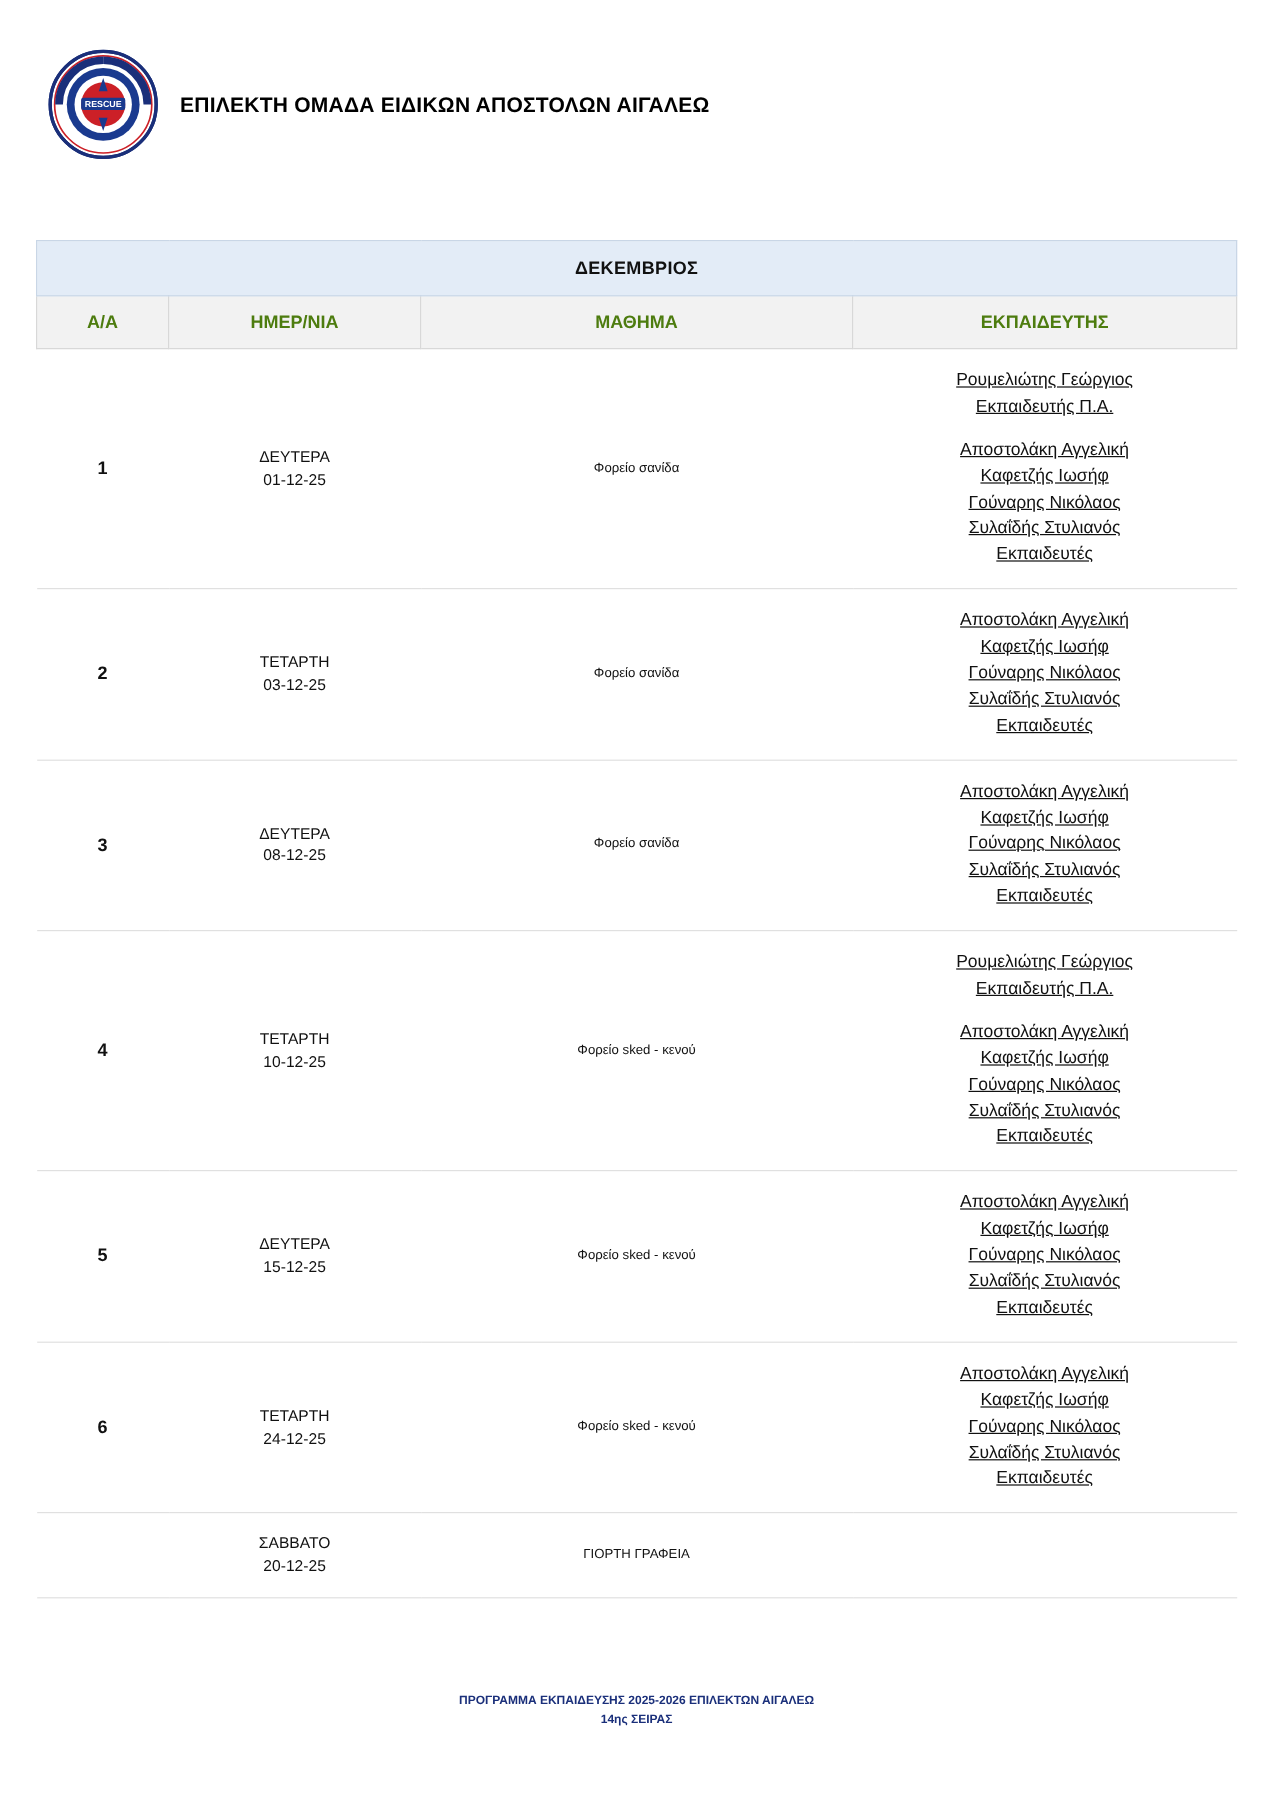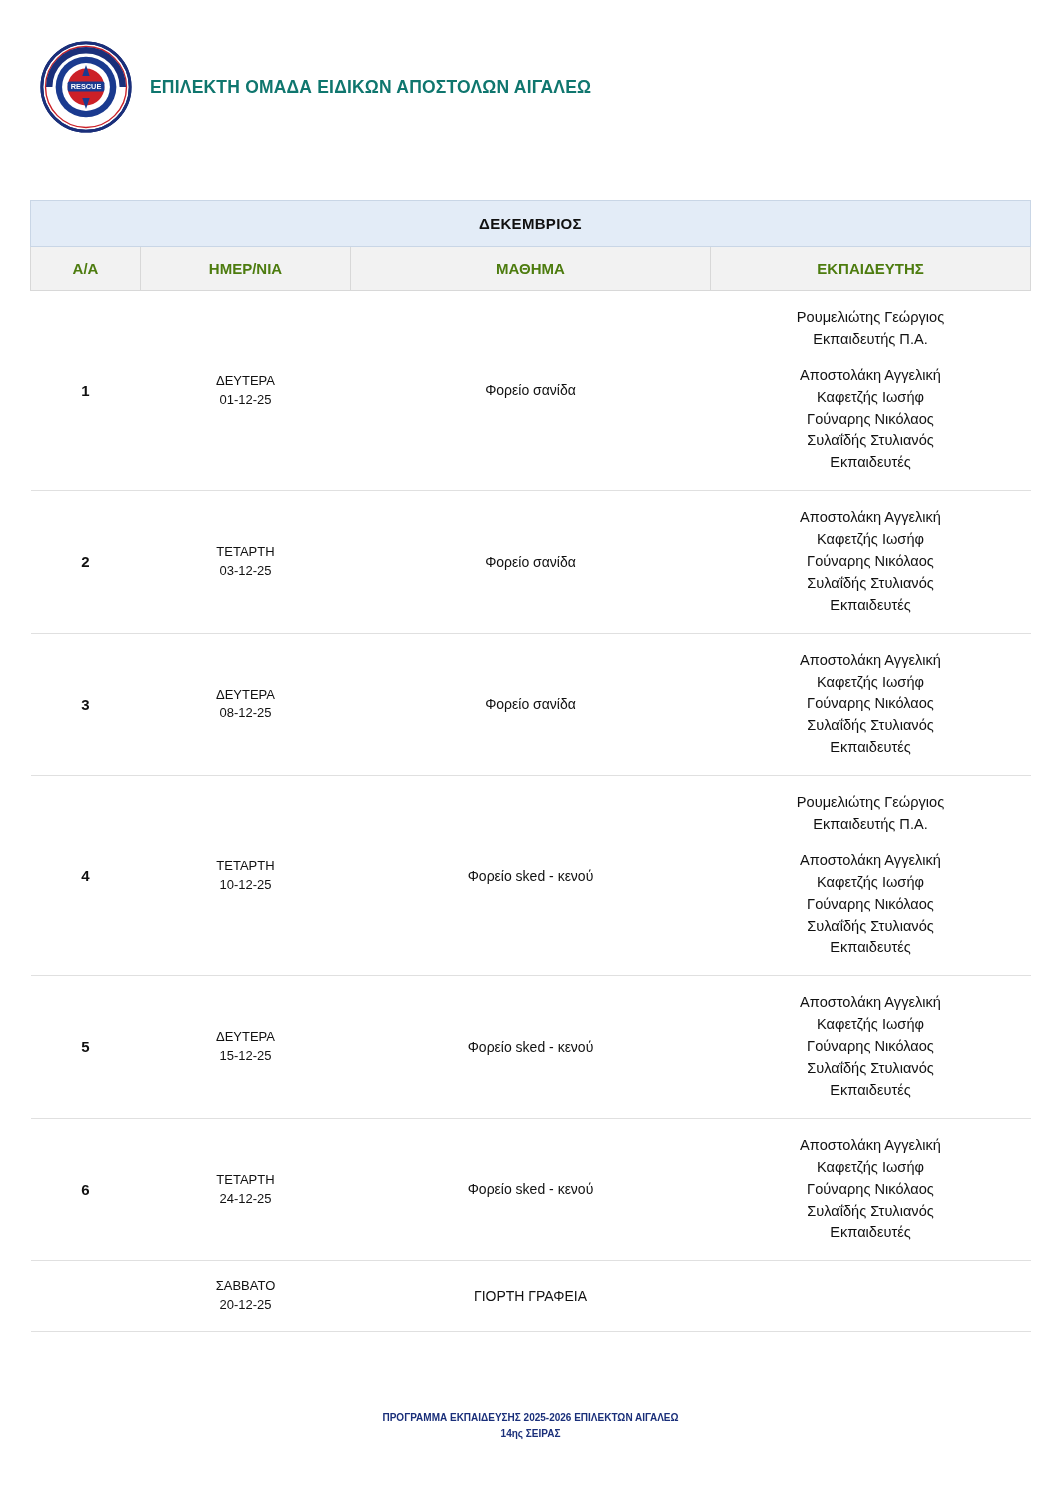--- a/index.html
+++ b/index.html
@@ -33,21 +33,21 @@
   }
   .logo {
     width: 92px;
     height: 92px;
     flex: 0 0 92px;
     position: relative;
   }
   .header-title {
     font-size: 17.5px;
     font-weight: bold;
-    color: #0f766e;
+    color: #000000;
     letter-spacing: 0.2px;
     line-height: 1.2;
   }
 
   
   .table-wrap {
     margin-top: 62px;
     padding: 0 2px;
   }
   table.schedule {
@@ -86,25 +86,26 @@
     vertical-align: middle;
     font-size: 13px;
     line-height: 1.45;
     text-align: center;
   }
   td.aa {
     font-weight: bold;
     font-size: 15px;
   }
   td.date .d-line { display: block; }
-  td.lesson { font-size: 14px; }
+  td.lesson { font-size: 11px; }
   td.trainers {
     text-align: center;
     font-size: 14.6px;
     line-height: 1.5;
+    text-decoration: underline;
   }
   td.trainers .grp { display: block; }
   td.trainers .grp + .grp { margin-top: 14px; }
   td.trainers .tl { display: block; }
 
   
   .footer {
     position: absolute;
     left: 0;
     right: 0;

